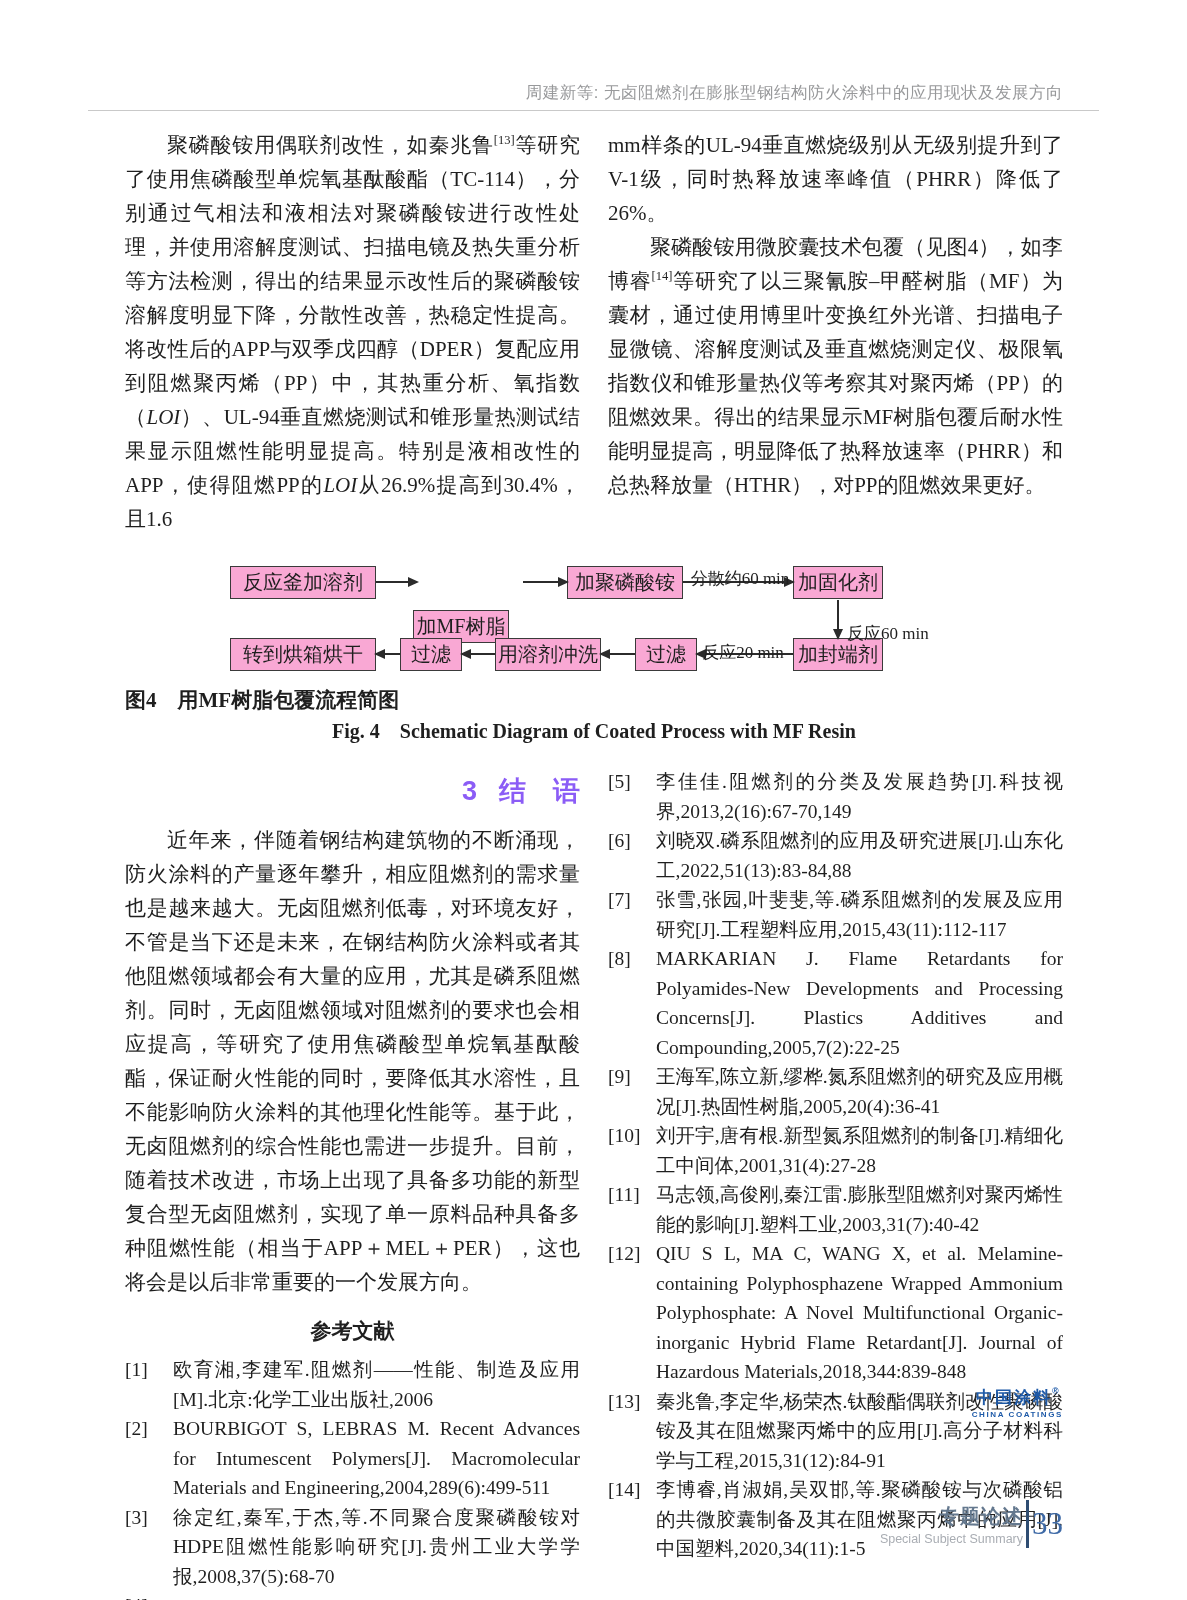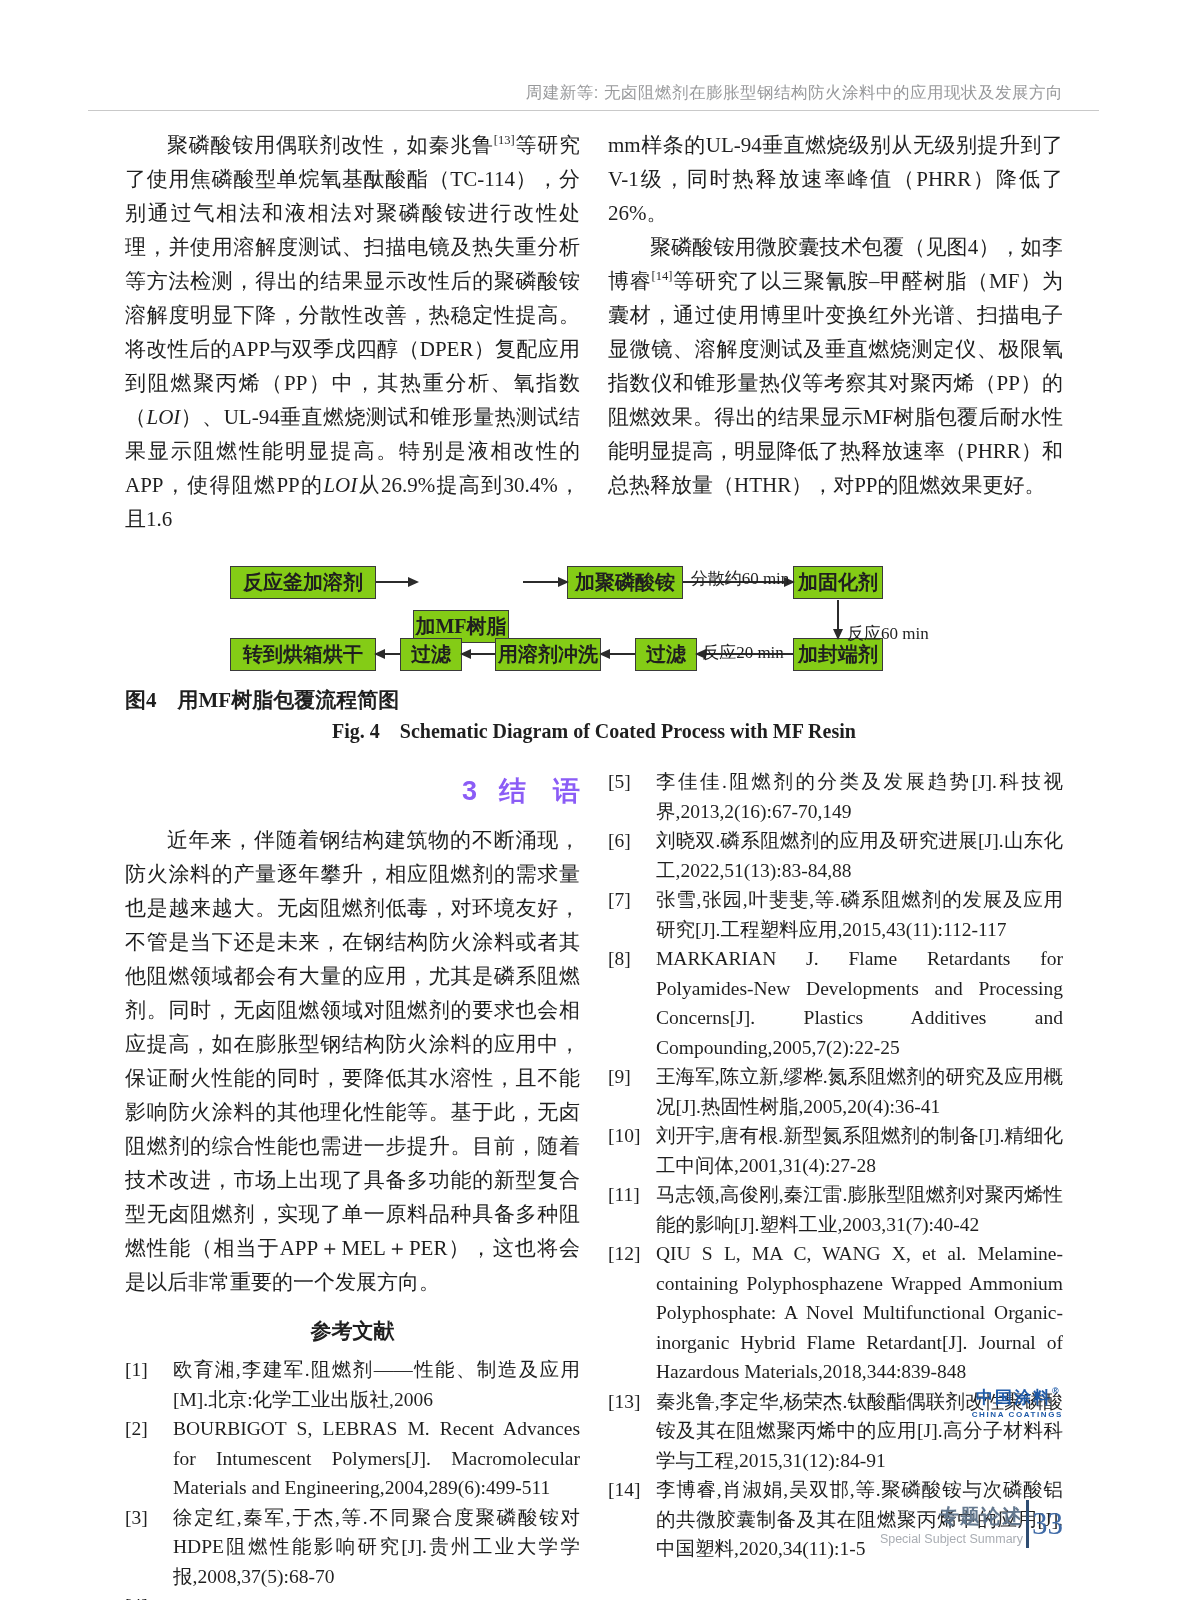--- a/index.html
+++ b/index.html
@@ -36,23 +36,23 @@
   }
   .body-p.indent{text-indent:2em;}
   sup.cite{font-size:12.5px;line-height:0;vertical-align:super;}
   .loi{font-style:italic;}
   
   .figure{margin-top:14px;}
   .flowchart{position:relative;width:938px;height:128px;
     font-family:"Liberation Serif","DejaVu Serif",serif;}
   .fc-box{
     position:absolute;height:33px;
-    border:1.5px solid #3a3a3a;background:#84cc16;
+    border:1.5px solid #3a3a3a;background:#f9a8d4;
     display:flex;align-items:center;justify-content:center;
-    font-size:20px;white-space:nowrap;font-weight:bold;
+    font-size:20px;white-space:nowrap;
   }
   .fc-label{
     position:absolute;font-size:17px;color:#1f1f1f;
     text-align:center;white-space:nowrap;margin-top:15px;
   }
   .fc-arrow{position:absolute;height:2px;background:#2b2b2b;}
   .fc-arrow.head-right::after{
     content:"";position:absolute;right:-2px;top:50%;transform:translateY(-50%);
     border-left:11px solid #2b2b2b;border-top:5px solid transparent;border-bottom:5px solid transparent;
   }
@@ -179,21 +179,21 @@
         <div class="fc-label" style="left:722px;top:57px;">反应60 min</div>
         <div class="fc-label" style="left:556px;top:76px;width:124px;">反应20 min</div>
       </div>
       <div class="caption-zh">图4　用MF树脂包覆流程简图</div>
       <div class="caption-en">Fig. 4　Schematic Diagram of Coated Process with MF Resin</div>
     </div>
 
     <div class="cols bottom-cols">
       <div class="col">
         <h2 class="sec-heading"><span class="sec-num">3</span><span class="sec-title">结　语</span></h2>
-        <p class="body-p indent">近年来，伴随着钢结构建筑物的不断涌现，防火涂料的产量逐年攀升，相应阻燃剂的需求量也是越来越大。无卤阻燃剂低毒，对环境友好，不管是当下还是未来，在钢结构防火涂料或者其他阻燃领域都会有大量的应用，尤其是磷系阻燃剂。同时，无卤阻燃领域对阻燃剂的要求也会相应提高，如在膨胀型钢结构防火涂料的应用中，保证耐火性能的同时，要降低其水溶性，且不能影响防火涂料的其他理化性能等。基于此，无卤阻燃剂的综合性能也需进一步提升。目前，随着技术改进，市场上出现了具备多功能的新型复合型无卤阻燃剂，实现了单一原料品种具备多种阻燃性能（相当于APP＋MEL＋PER），这也将会是以后非常重要的一个发展方向。</p>
+        <p class="body-p indent">近年来，伴随着钢结构建筑物的不断涌现，防火涂料的产量逐年攀升，相应阻燃剂的需求量也是越来越大。无卤阻燃剂低毒，对环境友好，不管是当下还是未来，在钢结构防火涂料或者其他阻燃领域都会有大量的应用，尤其是磷系阻燃剂。同时，无卤阻燃领域对阻燃剂的要求也会相应提高，等研究了使用焦磷酸型单烷氧基酞酸酯，保证耐火性能的同时，要降低其水溶性，且不能影响防火涂料的其他理化性能等。基于此，无卤阻燃剂的综合性能也需进一步提升。目前，随着技术改进，市场上出现了具备多功能的新型复合型无卤阻燃剂，实现了单一原料品种具备多种阻燃性能（相当于APP＋MEL＋PER），这也将会是以后非常重要的一个发展方向。</p>
         <h3 class="refs-heading">参考文献</h3>
         <div class="refs">
           <div class="ref-item"><span class="ref-num">[1]</span><span class="ref-text">欧育湘,李建军.阻燃剂——性能、制造及应用[M].北京:化学工业出版社,2006</span></div>
           <div class="ref-item"><span class="ref-num">[2]</span><span class="ref-text">BOURBIGOT S, LEBRAS M. Recent Advances for Intumescent Polymers[J]. Macromolecular Materials and Engineering,2004,289(6):499-511</span></div>
           <div class="ref-item"><span class="ref-num">[3]</span><span class="ref-text">徐定红,秦军,于杰,等.不同聚合度聚磷酸铵对HDPE阻燃性能影响研究[J].贵州工业大学学报,2008,37(5):68-70</span></div>
           <div class="ref-item">
               <span class="ref-num">[4]</span>
             </div>
         </div>
       </div>

